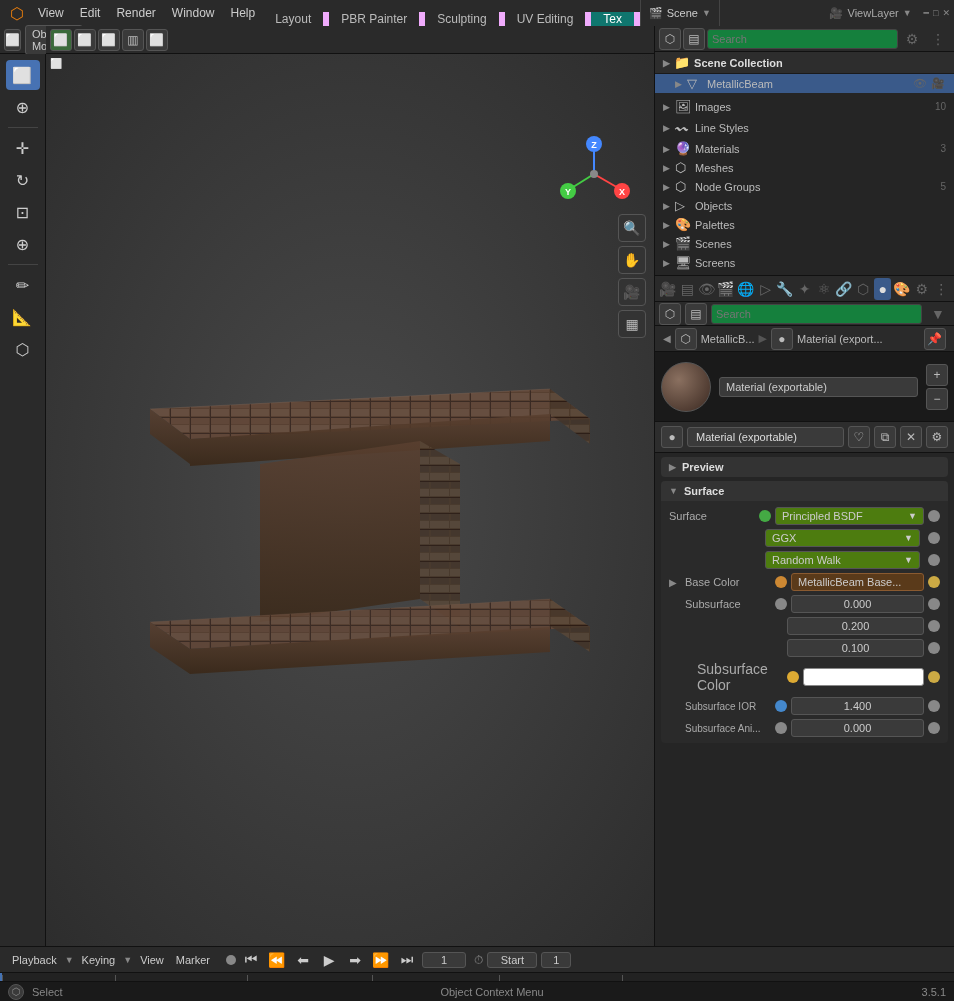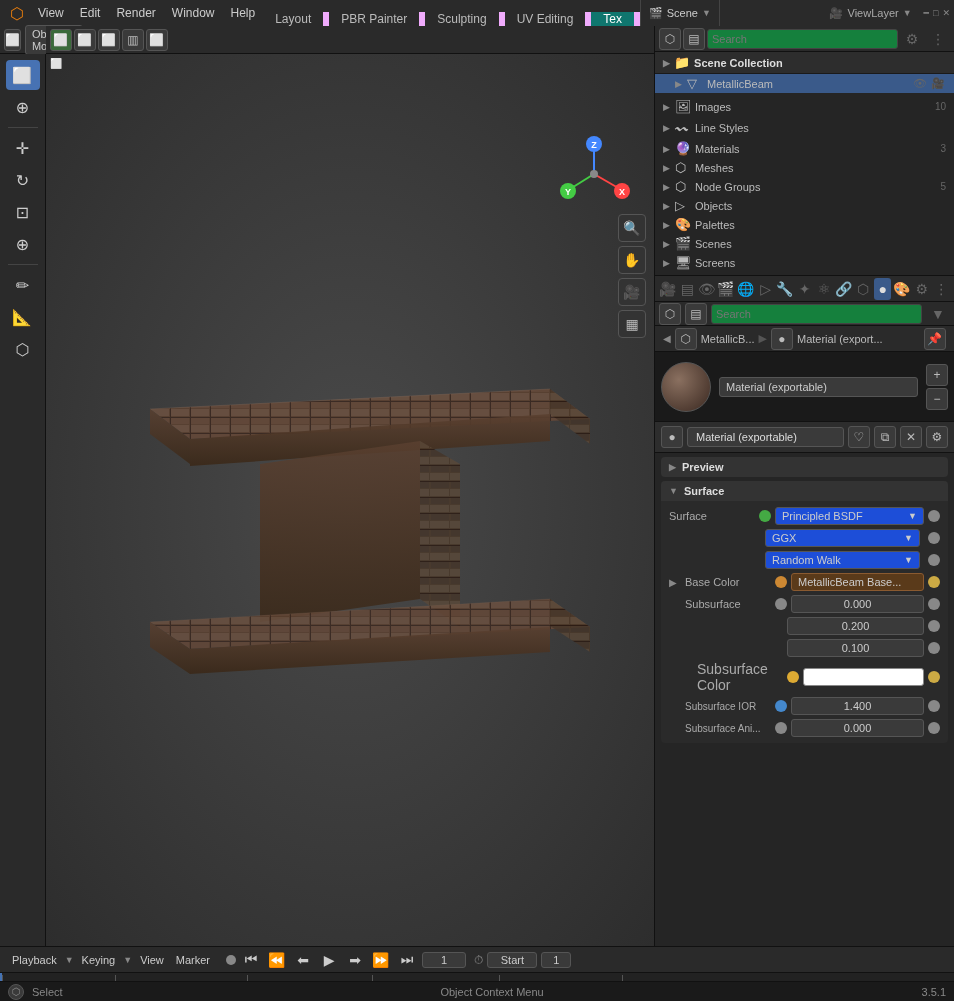--- a/index.html
+++ b/index.html
@@ -305,21 +305,21 @@
       margin-left: 4px;
       flex-shrink: 0;
       cursor: pointer;
     }
     .prop-socket.yellow { background: #ccaa44; }
     .prop-socket.gray { background: #888; }
 
     
     .prop-select {
       flex: 1;
-      background: #1d4ed8;
+      background: #4d7c0f;
       border: 1px solid #555;
       border-radius: 3px;
       padding: 2px 6px;
       font-size: 11px;
       color: #ccc;
       display: flex;
       align-items: center;
       justify-content: space-between;
       cursor: pointer;
     }

